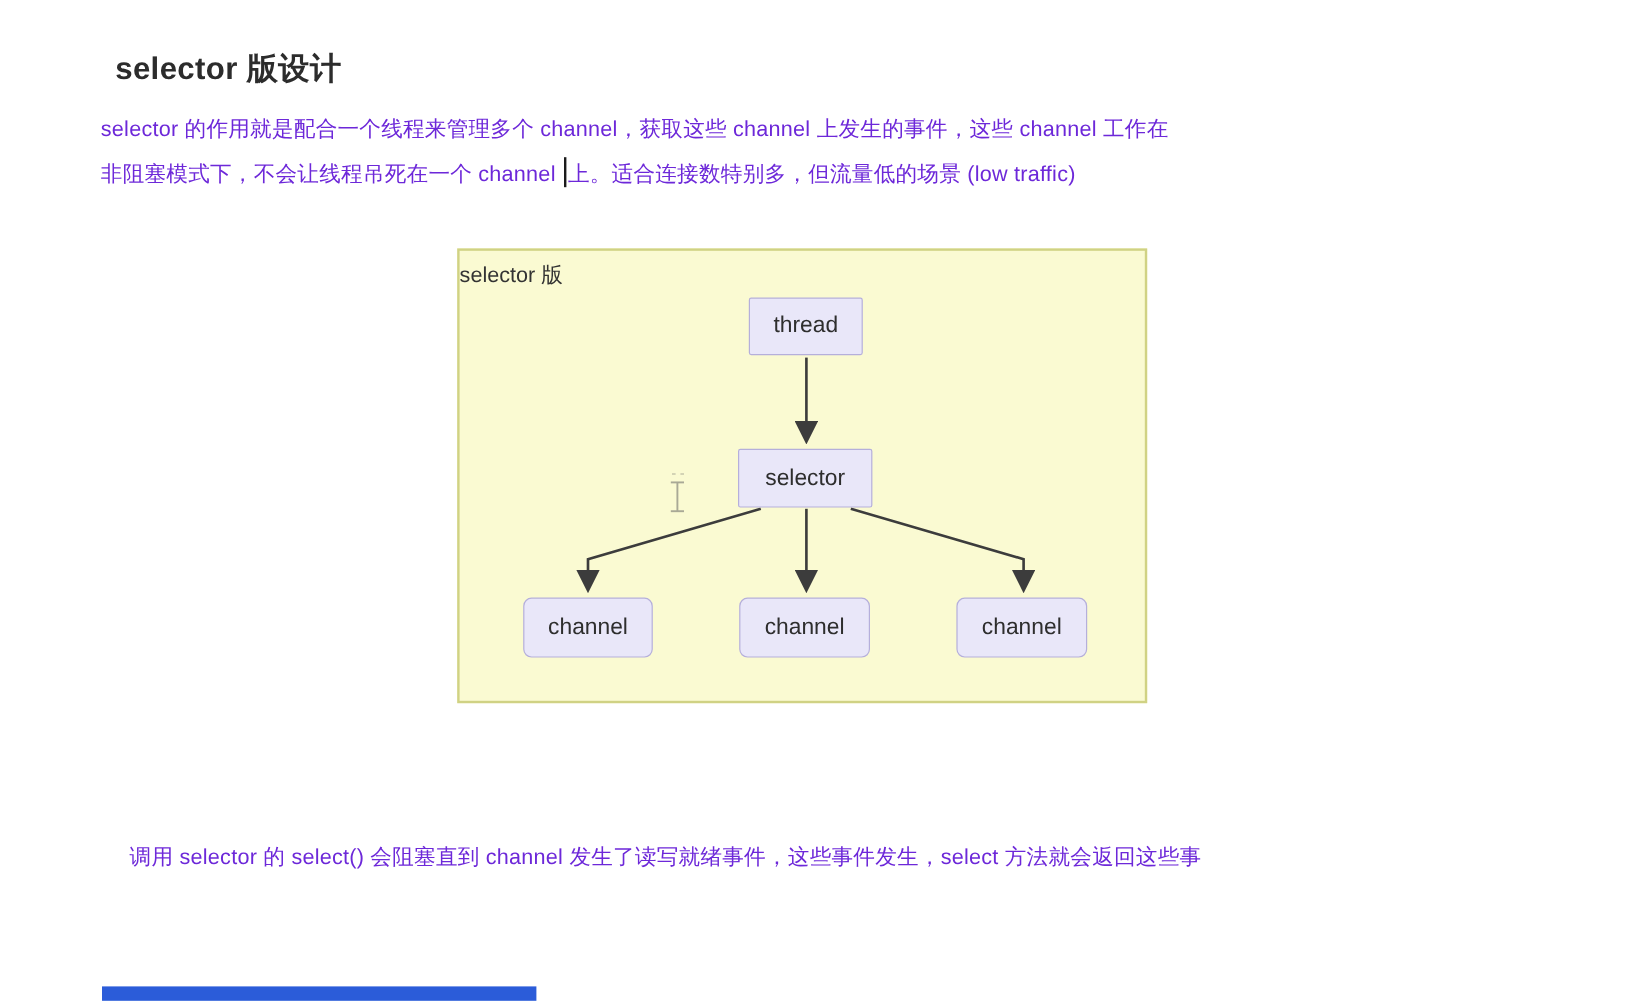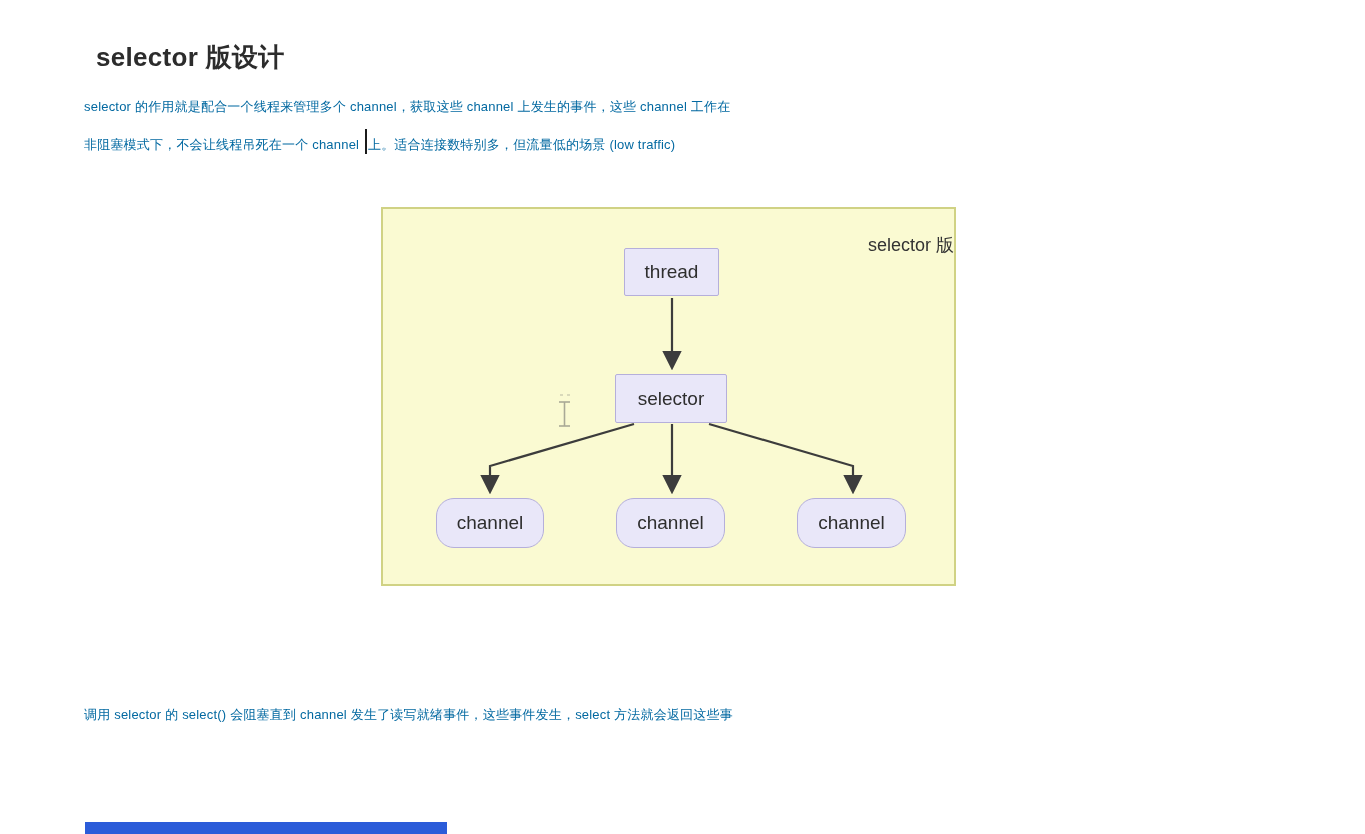--- a/index.html
+++ b/index.html
@@ -9,46 +9,46 @@
     font-family:"Liberation Sans","DejaVu Sans",sans-serif;
     color:#3d3d3d;
   }
   .page-title{
     position:absolute;left:84px;top:28px;
     font-size:26px;font-weight:bold;color:#2c2c2c;letter-spacing:.3px;
     margin:12px;
   }
   .para{
     position:absolute;left:84px;
-    font-size:13px;line-height:38px;color:#0369a1;letter-spacing:.2px;
+    font-size:18px;line-height:38px;color:#6d28d9;letter-spacing:.2px;
   }
   .para .line{white-space:nowrap;}
   #intro{top:88px;}
-  #outro{top:696px;line-height:37px;}
+  #outro{top:696px;line-height:37px;margin-left:24px;}
   .caret{
     display:inline-block;width:0;height:25px;
     border-left:2px solid #1b1b1b;
     vertical-align:-5px;margin:0 1px 0 2px;
   }
   
   .diagram{
     position:absolute;left:381px;top:207px;width:575px;height:379px;
     background:#fafad2;border:2px solid #d0d284;box-sizing:border-box;
   }
   .diagram-title{
-    position:absolute;left:0;top:24px;width:100%;text-align:right;
+    position:absolute;left:0;top:8px;width:100%;text-align:left;
     font-size:18px;color:#333333;
   }
   .node{
     position:absolute;display:flex;align-items:center;justify-content:center;
     background:#e9e7f9;border:1.5px solid #b5afdb;box-sizing:border-box;
     font-size:19px;color:#2e2e2e;
   }
   .node.square{border-radius:2px;}
-  .node.rounded{border-radius:18px;}
+  .node.rounded{border-radius:7px;}
   #node-thread{left:241px;top:39px;width:95px;height:48px;}
   #node-selector{left:232px;top:165px;width:112px;height:49px;}
   #node-channel-1{left:53px;top:289px;width:108px;height:50px;}
   #node-channel-2{left:233px;top:289px;width:109px;height:50px;}
   #node-channel-3{left:414px;top:289px;width:109px;height:50px;}
   .arrows{position:absolute;left:0;top:0;width:575px;height:379px;pointer-events:none;}
   
   .progress-bar{
     position:absolute;left:85px;top:822px;width:362px;height:12px;
     background:#2b5cd9;

